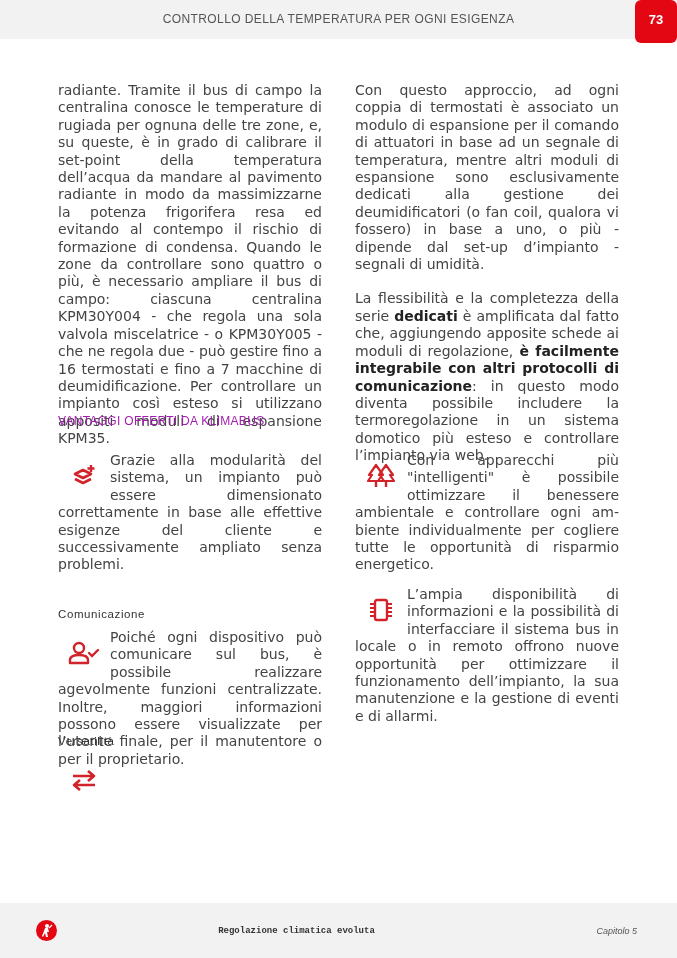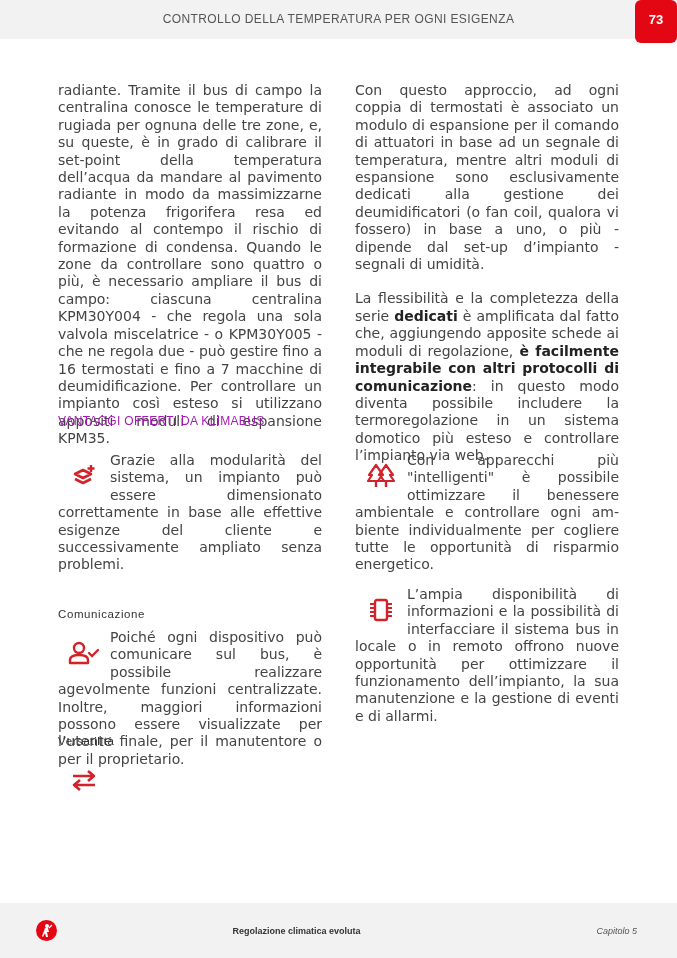--- a/index.html
+++ b/index.html
@@ -21,21 +21,21 @@
   .section-title { position: absolute; left: 58px; top: 414px; font-family: "Liberation Sans", sans-serif; font-size: 12px; color: #a21caf; letter-spacing: 0.3px; }
 
   .feature { position: absolute; width: 264px; }
   .feature-title { font-family: "Liberation Sans", sans-serif; font-size: 11.5px; color: #333; letter-spacing: 0.6px; margin-bottom: 9px; }
   .feature-icon { float: left; width: 52px; height: 48px; display: flex; align-items: center; justify-content: center; }
   .feature-icon svg { display: block; }
   .feature-text { font-family: "DejaVu Sans", sans-serif; font-size: 14px; line-height: 17.4px; color: #444; text-align: justify; }
 
   .footer { position: absolute; left: 0; top: 903px; width: 677px; height: 55px; background: #f2f2f2; }
   .footer-logo { position: absolute; left: 36px; top: 17px; width: 21px; height: 21px; border-radius: 50%; background: #e30613; display: flex; align-items: center; justify-content: center; }
-  .footer-center { position: absolute; left: 0; width: 593px; top: 23px; text-align: center; font-family: Liberation Sans, sans-serif; font-size: 9px; font-weight: bold; color: #333; }
+  .footer-center { position: absolute; left: 0; width: 593px; top: 23px; text-align: center; font-family: Liberation Mono, monospace; font-size: 9px; font-weight: bold; color: #333; }
   .footer-right { position: absolute; right: 40px; top: 23px; font-family: "Liberation Sans", sans-serif; font-style: italic; font-size: 9px; color: #555; text-align: center; }
 </style>
 </head>
 <body>
 
 <div class="header">
   <div class="header-title">CONTROLLO DELLA TEMPERATURA PER OGNI ESIGENZA</div>
 </div>
 <div class="page-tab">73</div>
 

